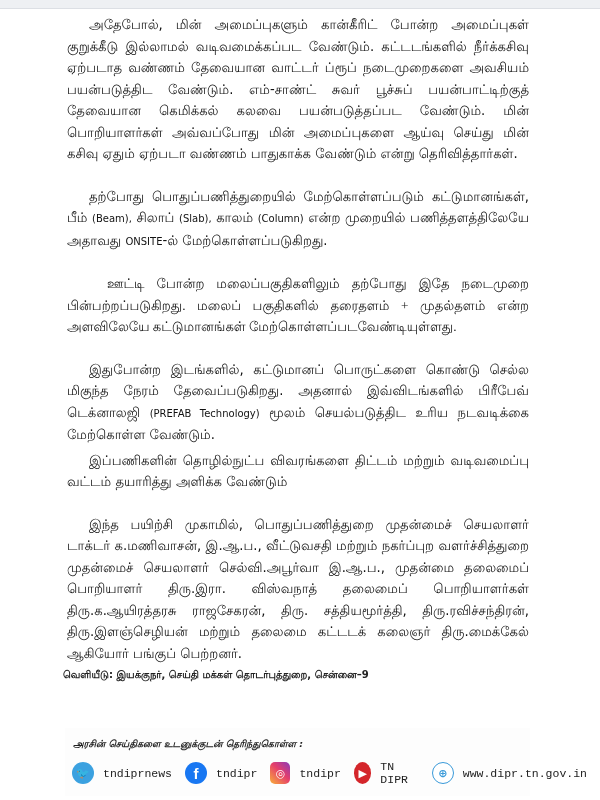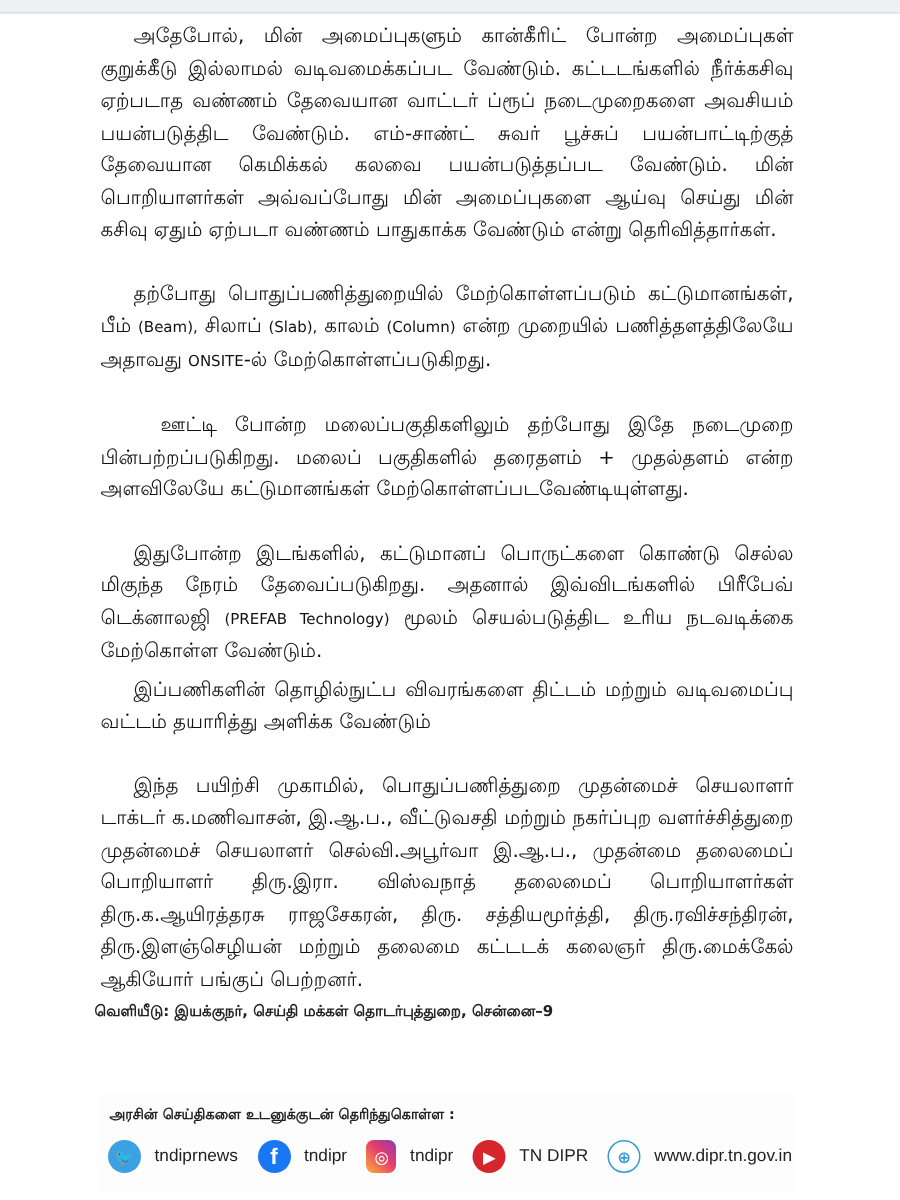--- a/index.html
+++ b/index.html
@@ -17,53 +17,53 @@
   .page {
     position: absolute; left: 63px; top: 10px; width: 470px;
   }
   .para {
     font-size: 13.2px;
     line-height: 21.5px;
     text-align: justify;
     margin: 4px;
   }
   .indent { text-indent: 22px; }
-  .indent-lg { text-indent: 40px; }
+  .indent-lg { text-indent: 40px; font-family: Liberation Serif, serif; }
   .gap { height: 13px; }
   .eng { font-size: 10px; }
   .release {
     position: absolute; left: 63px; top: 669px;
     font-size: 10px; font-weight: bold; color: #222; text-align: center;
   }
   .footer-box {
     position: absolute; left: 65px; top: 728px; width: 465px; height: 68px;
     background: #fdfdfd;
   }
   .footer-title {
     position: absolute; left: 73px; top: 738px;
-    font-size: 9.5px; font-weight: bold; color: #222;
+    font-size: 9.5px; font-weight: bold; color: #222; font-style: italic;
   }
   .social {
     position: absolute; left: 72px; top: 760px;
     display: flex; align-items: center;
     font-size: 11px; color: #222;
   }
   .social-item { display: flex; align-items: center; margin-right: 13px; }
   .social-item .ic {
     width: 22px; height: 22px; border-radius: 50%;
     display: inline-flex; align-items: center; justify-content: center;
     margin-right: 9px; color: #fff; font-weight: bold;
   }
   .ic.tw { background: #3ba1e0; }
   .ic.fb { background: #1877f2; font-size: 15px; font-family: "Liberation Sans", sans-serif; }
   .ic.ig { border-radius: 5px; width: 20px; height: 22px;
            background: linear-gradient(45deg,#f9b03a,#e53e6b 55%,#8a3ab9); }
   .ic.yt { background: #d4262b; }
   .ic.web { background: #ffffff; border: 1.5px solid #3a9ad9; color: #3a9ad9; width: 20px; height: 20px; }
-  .social-label { font-family: Liberation Sans, sans-serif; font-size: 11.5px; }
+  .social-label { font-family: Liberation Mono, monospace; font-size: 11.5px; }
 </style>
 </head>
 <body>
 
 <div class="topbar"></div>
 
 <div class="page">
   <p class="para indent">அதேபோல், மின் அமைப்புகளும் கான்கீரிட் போன்ற அமைப்புகள் குறுக்கீடு இல்லாமல் வடிவமைக்கப்பட வேண்டும். கட்டடங்களில் நீர்க்கசிவு ஏற்படாத வண்ணம் தேவையான வாட்டர் ப்ரூப் நடைமுறைகளை அவசியம் பயன்படுத்திட வேண்டும். எம்-சாண்ட் சுவர் பூச்சுப் பயன்பாட்டிற்குத் தேவையான கெமிக்கல் கலவை பயன்படுத்தப்பட வேண்டும். மின் பொறியாளர்கள் அவ்வப்போது மின் அமைப்புகளை ஆய்வு செய்து மின் கசிவு ஏதும் ஏற்படா வண்ணம் பாதுகாக்க வேண்டும் என்று தெரிவித்தார்கள்.</p>
   <div class="gap"></div>
   <p class="para indent"><span>தற்போது பொதுப்பணித்துறையில் மேற்கொள்ளப்படும் கட்டுமானங்கள், பீம் </span><span class="eng">(Beam),</span><span> சிலாப் </span><span class="eng">(Slab),</span><span> காலம் </span><span class="eng">(Column)</span><span> என்ற முறையில் பணித்தளத்திலேயே அதாவது </span><span class="eng">ONSITE</span><span>-ல் மேற்கொள்ளப்படுகிறது.</span></p>

